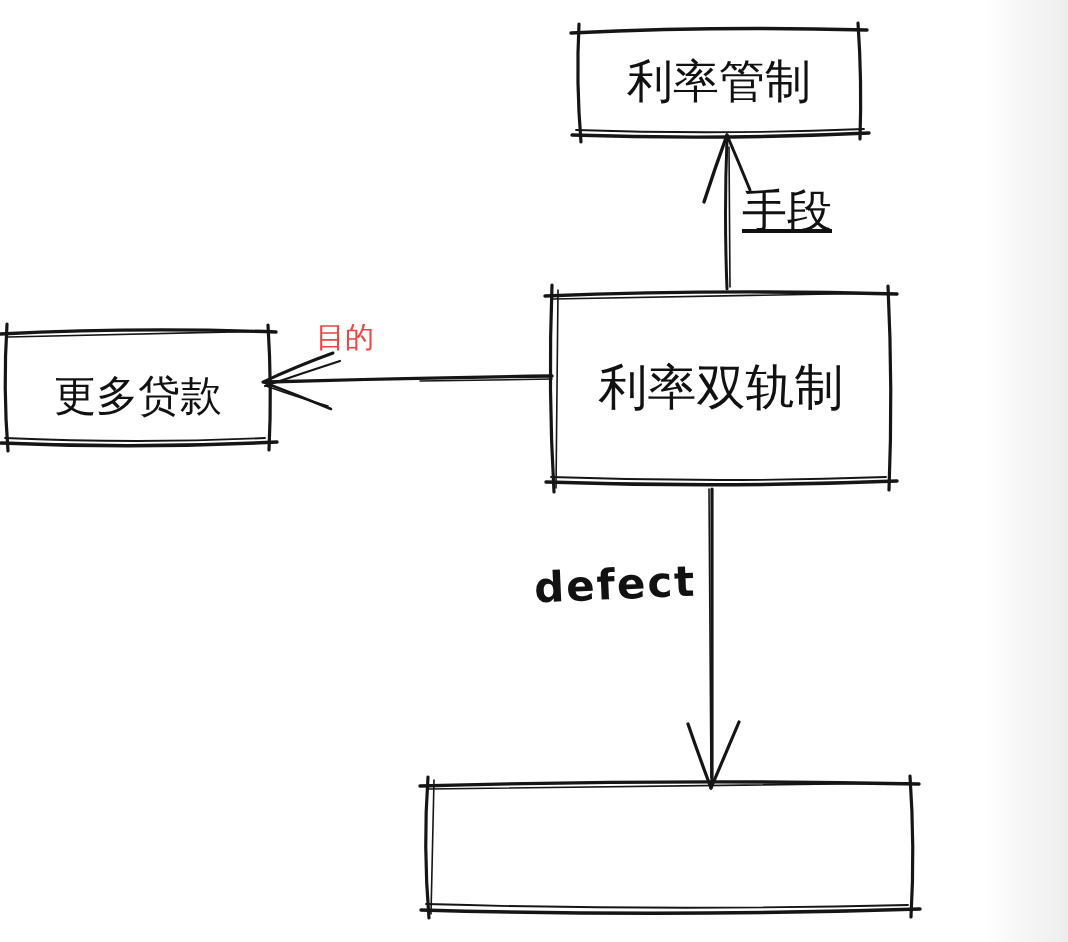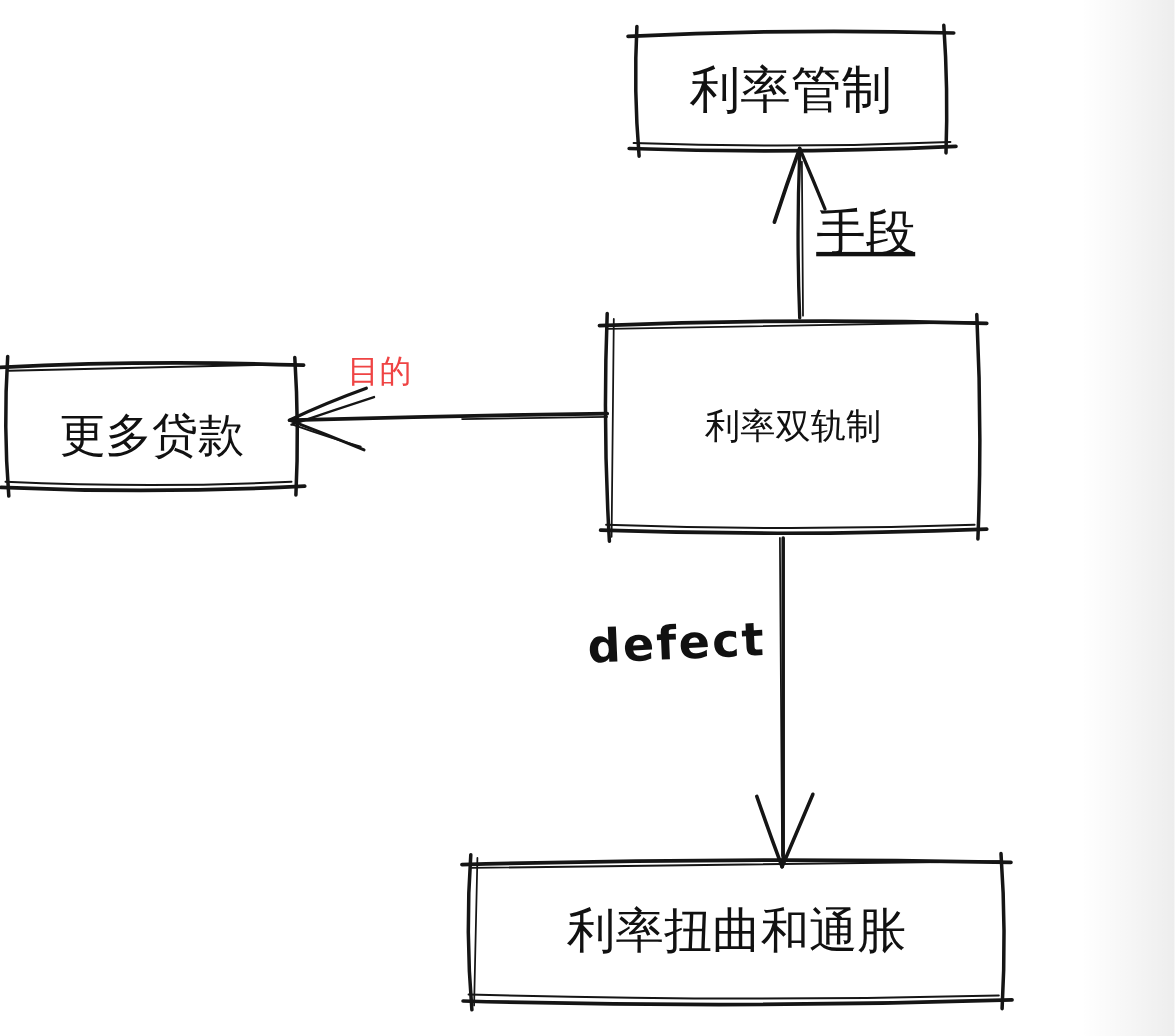--- a/index.html
+++ b/index.html
@@ -34,21 +34,21 @@
     display: flex;
     align-items: center;
     justify-content: center;
     color: #111111;
     text-align: center;
     line-height: 1.1;
     cursor: default;
   }
   .node-label { white-space: nowrap; }
   .node-top    { left: 578px; top: 28px;  width: 282px; height: 107px; font-size: 46px; }
-  .node-mid    { left: 552px; top: 293px; width: 338px; height: 190px; font-size: 32px; }
+  .node-mid    { left: 552px; top: 293px; width: 338px; height: 190px; font-size: 49px; }
   .node-left   { left: 6px;   top: 331px; width: 264px; height: 131px; font-size: 42px; }
   .node-bottom { left: 427px; top: 783px; width: 485px; height: 128px; font-size: 44px; }
   .edge-label {
     position: absolute;
     color: #111111;
     white-space: nowrap;
     cursor: default;
   }
   .edge-label-means   { left: 742px; top: 181px; font-size: 45px; text-decoration: underline; }
   .edge-label-purpose { left: 316px; top: 318px; font-size: 29px; color: #ef4444; }
@@ -141,22 +141,19 @@
   </div>
 
   <div class="node node-mid">
     <span class="node-label">利率双轨制</span>
   </div>
 
   <div class="node node-left">
     <span class="node-label">更多贷款</span>
   </div>
 
-  <div class="node node-bottom">
-    <span class="node-label">利率扭曲和通胀</span>
-  </div>
 
   <div class="edge-label edge-label-means">手段</div>
   <div class="edge-label edge-label-purpose">目的</div>
   <div class="edge-label edge-label-defect">defect</div>
 
   <div class="page-edge-shade"></div>
 </div>
 
 </body></html>

